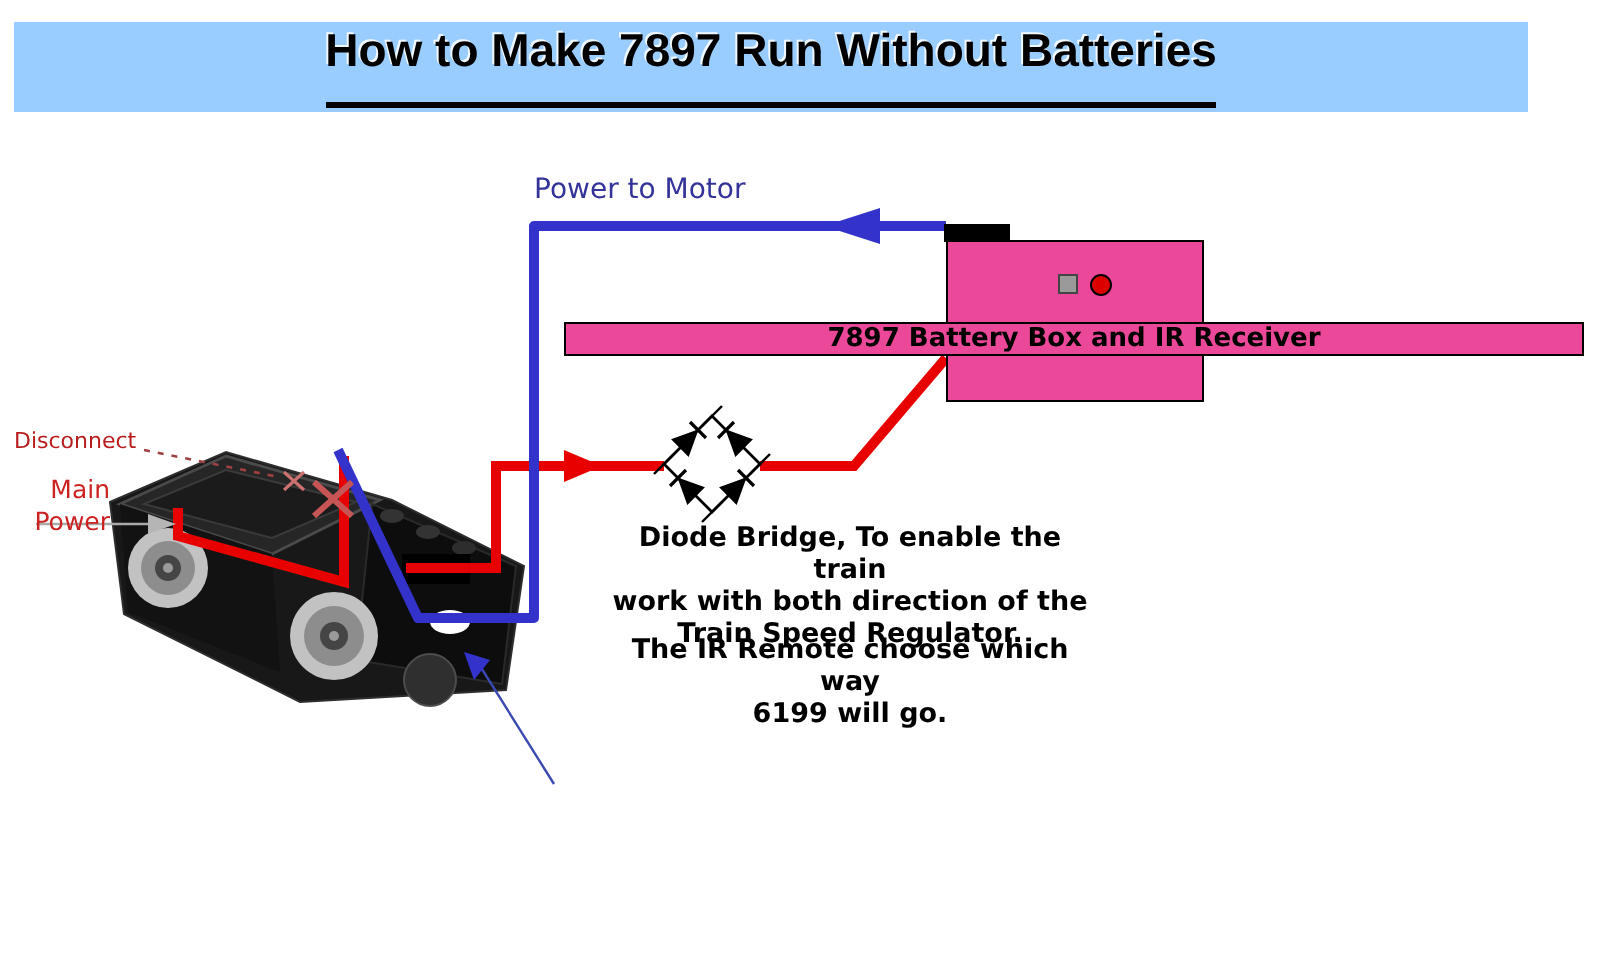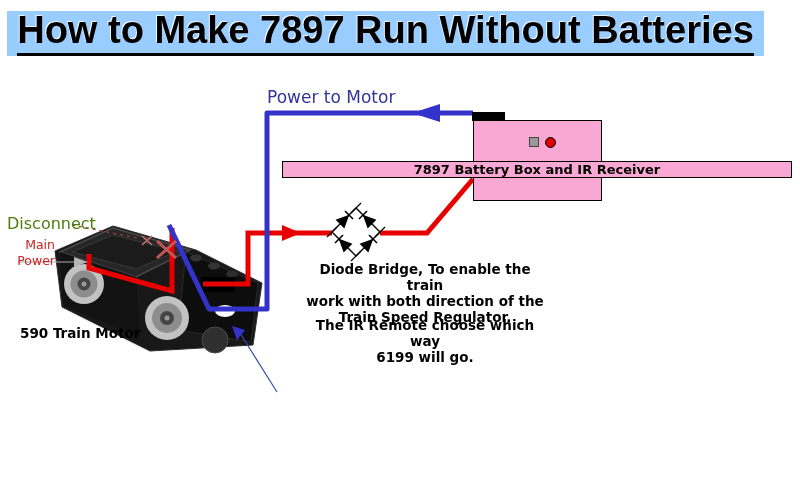--- a/index.html
+++ b/index.html
@@ -9,42 +9,42 @@
     --note-blue:#333399;
     --main-power-red:#CC2222;
     --status-red-led:#DD0000;
   }
   *{margin:0;padding:0;box-sizing:border-box}
   body{background:#fff;font-family:"DejaVu Sans","Liberation Sans",sans-serif}
   #stage{position:relative;width:800px;height:480px;background:#fff;overflow:hidden}
 
   .banner{position:absolute;left:7px;top:11px;width:757px;height:45px;
     background:var(--banner-bg);display:flex;align-items:center;justify-content:center}
-  .banner .title{font-family:"Liberation Sans",sans-serif;font-weight:bold;font-size:38px;
-    color:#000;border-bottom:3px solid #000;padding-bottom:2px;line-height:1.05;
+  .banner .title{font-family:"Liberation Sans",sans-serif;font-weight:bold;font-size:23px;
+    color:#000;border-bottom:3px solid #000;padding-bottom:14px;line-height:1.05;
     text-shadow:-1px -1px 0 rgba(255,255,255,.85)}
 
   svg.diagram{position:absolute;left:0;top:0;pointer-events:none}
 
   .lbl{position:absolute;white-space:pre-line}
-  .lbl-blue{color:var(--note-blue);font-size:17px}
-  .lbl-black{color:#4d7c0f;font-size:16px}
+  .lbl-blue{color:var(--note-blue);font-size:14px}
+  .lbl-black{color:#b91c1c;font-size:11px}
   .lbl-bold{color:#000;font-weight:bold;font-size:13.5px;line-height:16px}
   .center{text-align:center}
 
   .power-to-motor{left:267px;top:87px}
   .disconnect{left:7px;top:214px}
   .main-power{left:1px;top:237px;width:54px;color:var(--main-power-red);
     font-size:12.5px;line-height:16px;text-align:right}
   .train-motor{left:20px;top:325px}
   .diode-note{left:299px;top:261px;width:252px}
   .ir-note{left:299px;top:317px;width:252px}
   .drill-note{left:224px;top:404px;width:156px;line-height:16.5px}
 
-  .box{position:absolute;background:#f9a8d4;border:2px solid #000;display:flex;
+  .box{position:absolute;background:#ec4899;border:2px solid #000;display:flex;
     align-items:center;justify-content:center;font-weight:bold;color:#000}
   .motor-box{left:96px;top:186px;width:90px;height:38px;font-size:14px;letter-spacing:2px;border-width:1.5px}
   .battery-box{left:473px;top:120px;width:129px;height:81px;border-width:1px}
   .gray-square{position:absolute;left:55px;top:16px;width:10px;height:10px;
     background:#9a9a9a;border:1px solid #444}
   .red-led{position:absolute;left:71px;top:16px;width:11px;height:11px;
     background:var(--status-red-led);border:1px solid #000;border-radius:50%}
   .receiver-label{left:282px;top:161px;width:510px;height:17px;font-size:13px;border-width:1.5px}
 
   .wire-blue{stroke:var(--wire-power-blue)}
@@ -146,19 +146,18 @@
     <span class="gray-square"></span>
     <span class="red-led"></span>
   </div>
 
   <div class="box receiver-label">7897 Battery Box and IR Receiver</div>
 
 
   <div class="lbl lbl-black disconnect">Disconnect</div>
   <div class="lbl main-power">Main
 Power</div>
-  <div class="lbl lbl-bold train-motor">590 Train Motor</div>
   <div class="lbl lbl-bold center diode-note">Diode Bridge, To enable the train
 work with both direction of the
 Train Speed Regulator.</div>
   <div class="lbl lbl-bold center ir-note">The IR Remote choose which way
 6199 will go.</div>
 </div>
 
 </body></html>

